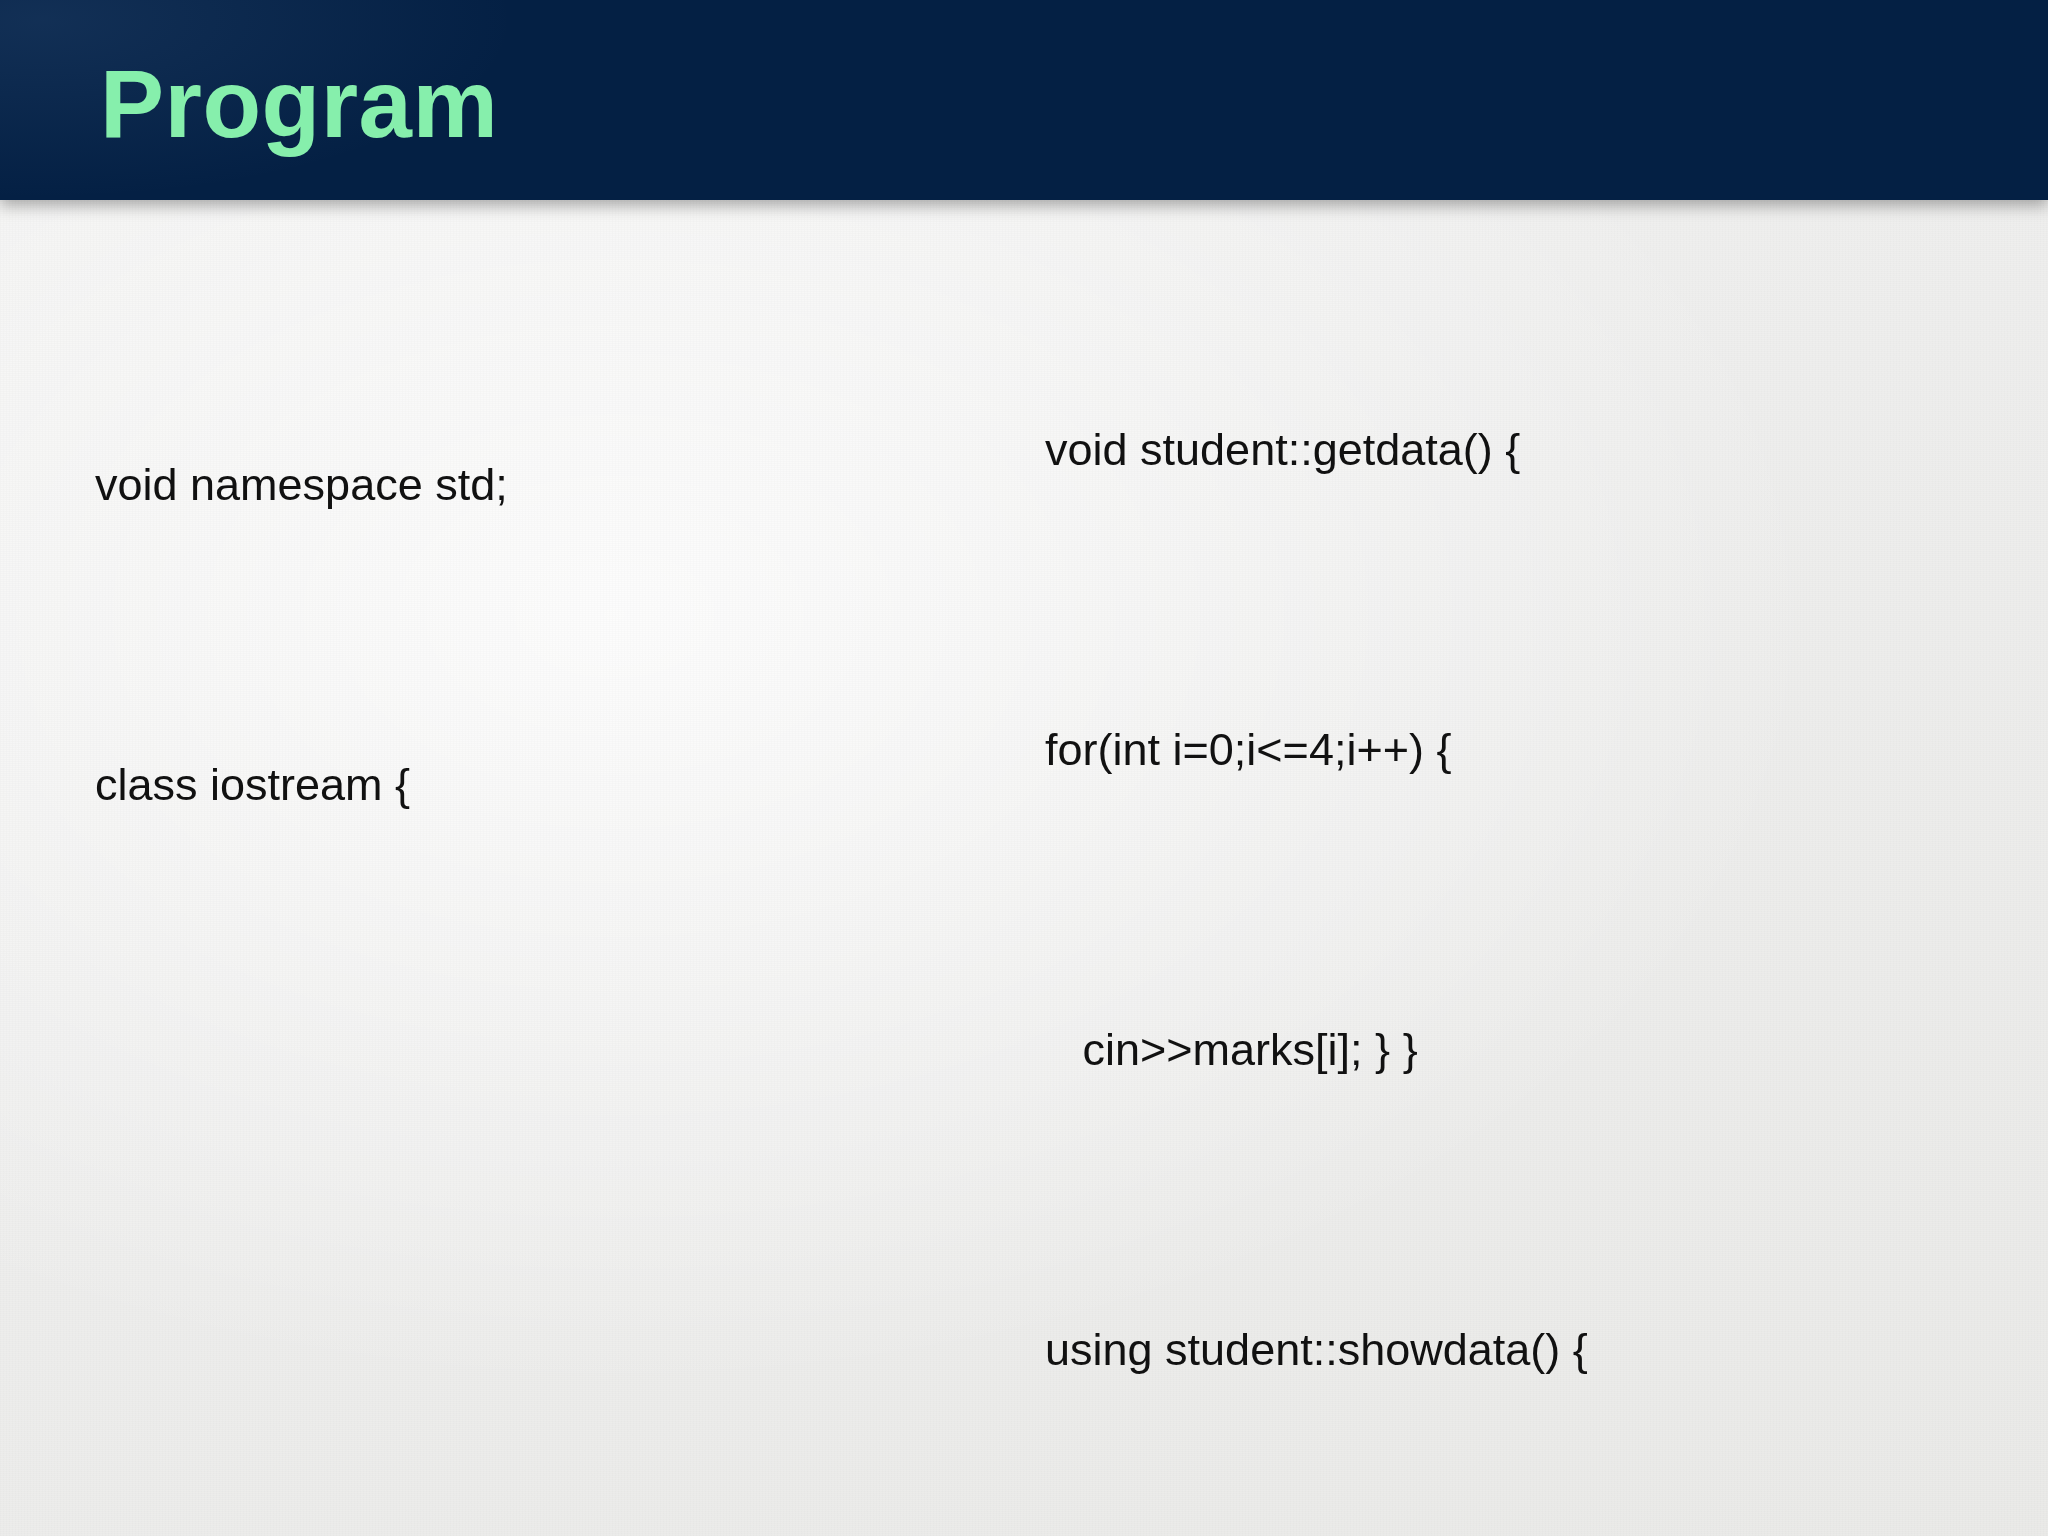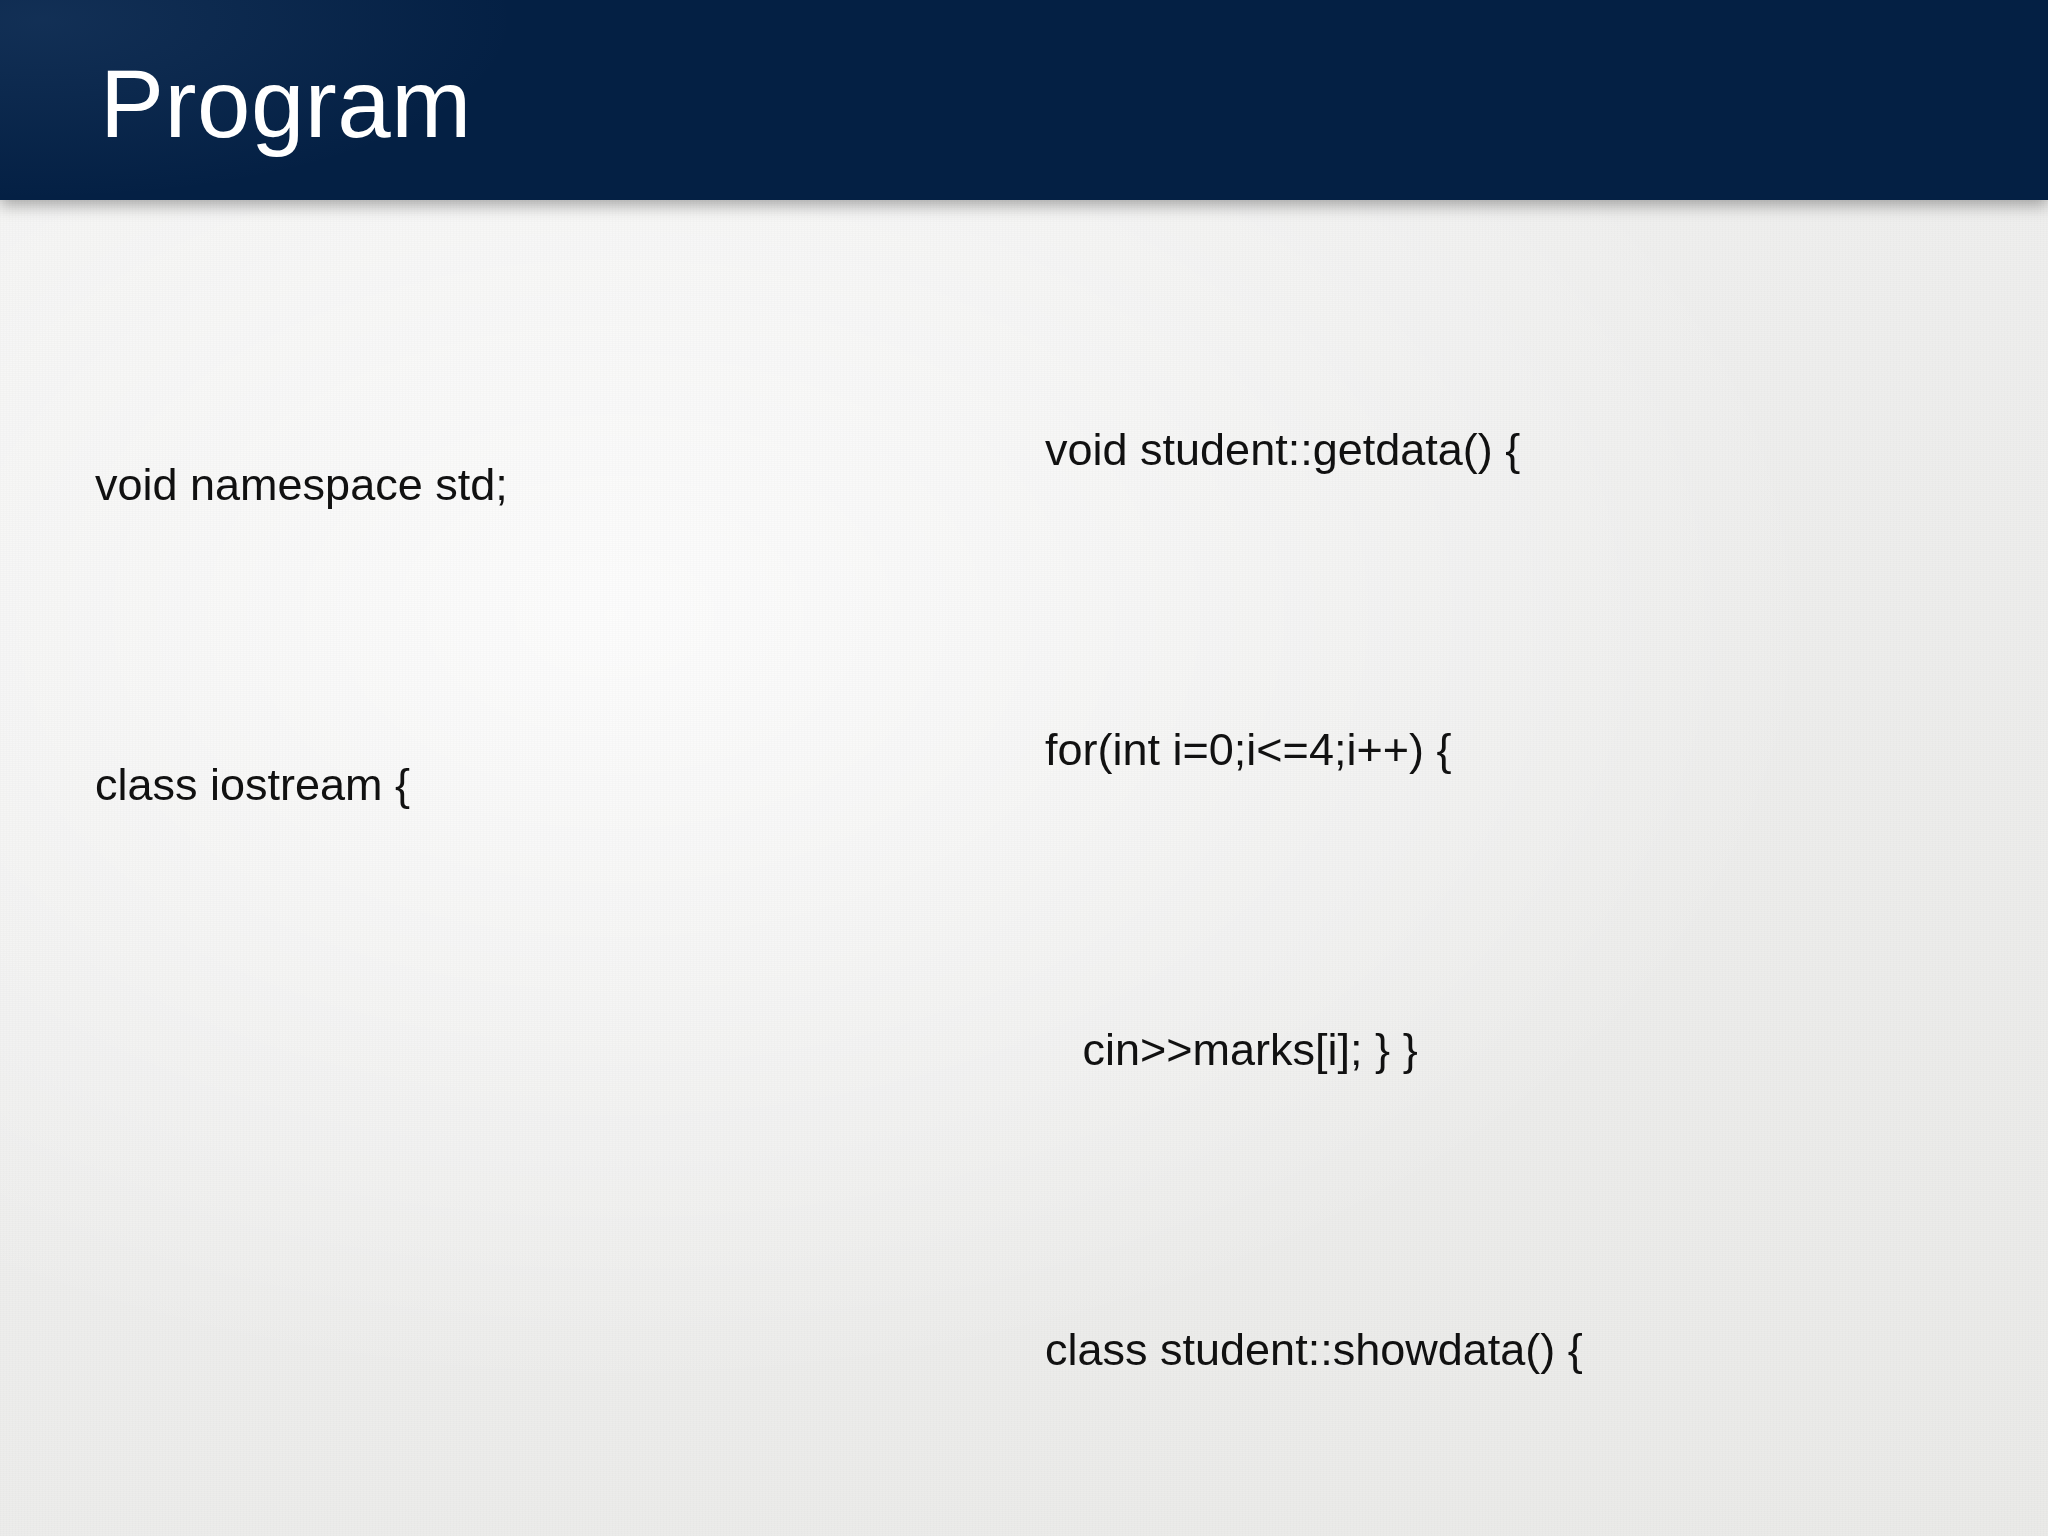--- a/index.html
+++ b/index.html
@@ -48,23 +48,23 @@
     width: 520px; height: 200px;
     background: radial-gradient(ellipse at 8% 10%, rgba(120,160,210,0.12) 0%, rgba(4,32,68,0) 70%);
     pointer-events: none;
   }
   .slide-title {
     position: absolute;
     left: 100px;
     top: 50px;
     font-size: 96px;
     line-height: 108px;
-    font-weight: 400;
+    font-weight: 700;
     letter-spacing: 0.5px;
-    color: #ffffff;
+    color: #86efac;
     white-space: nowrap;
   }
   .content {
     position: absolute;
     inset: 200px 0 0 0;
     z-index: 2;
   }
   .code-col {
     position: absolute;
     font-size: 45px;
@@ -105,21 +105,21 @@
       
       
       
       
     </div>
 
     <div class="code-col col-right">
       <div class="code-line">void student::getdata() {</div>
       <div class="code-line">for(int i=0;i&lt;=4;i++) {</div>
       <div class="code-line">   cin&gt;&gt;marks[i]; } }</div>
-      <div class="code-line">class student::showdata() {</div>
+      <div class="code-line">using student::showdata() {</div>
       
       
       
       
       
     </div>
 
   </div>
 </div>
 

